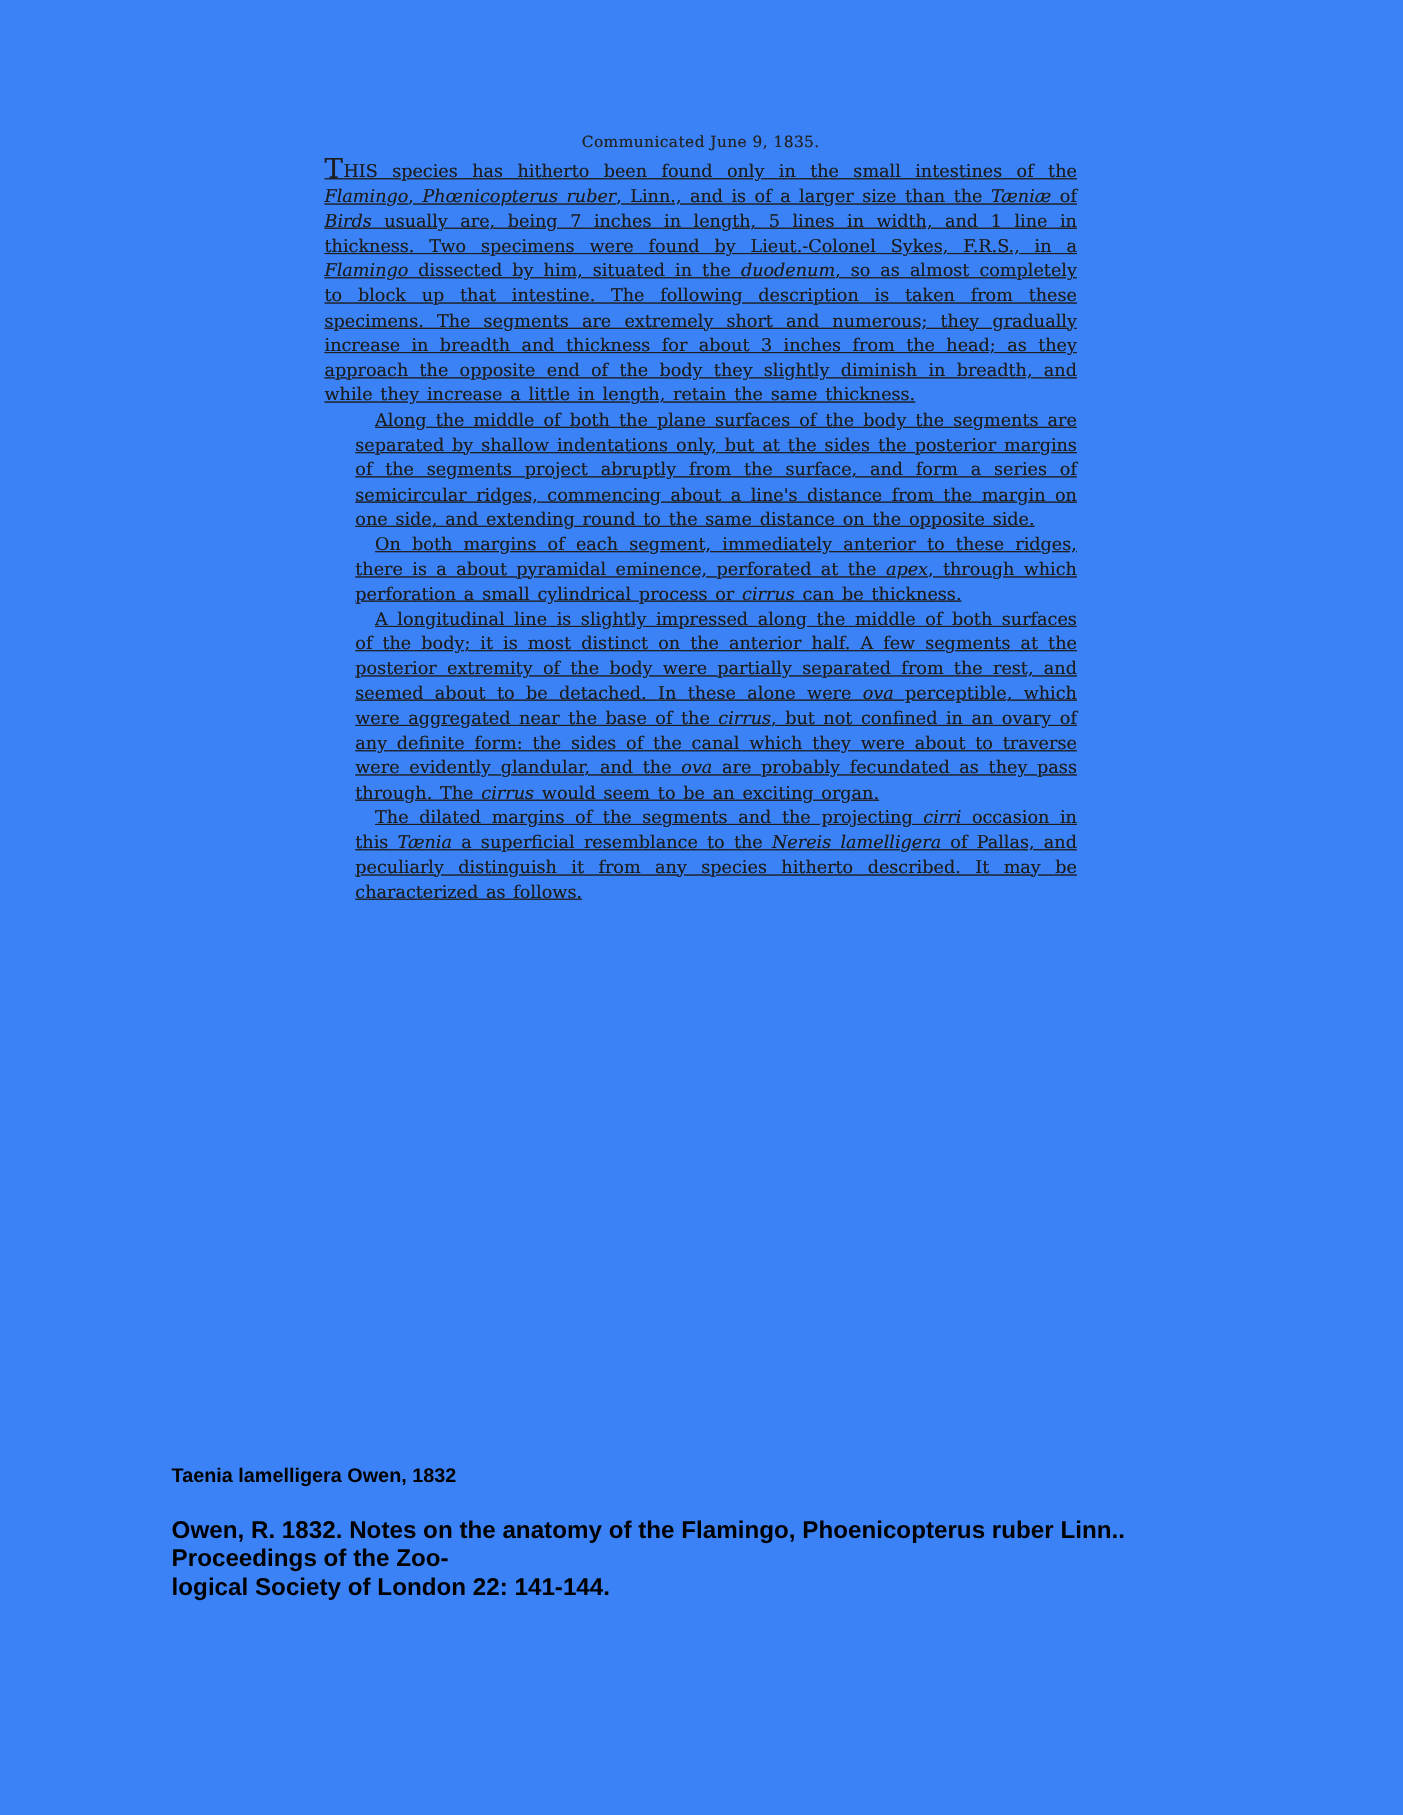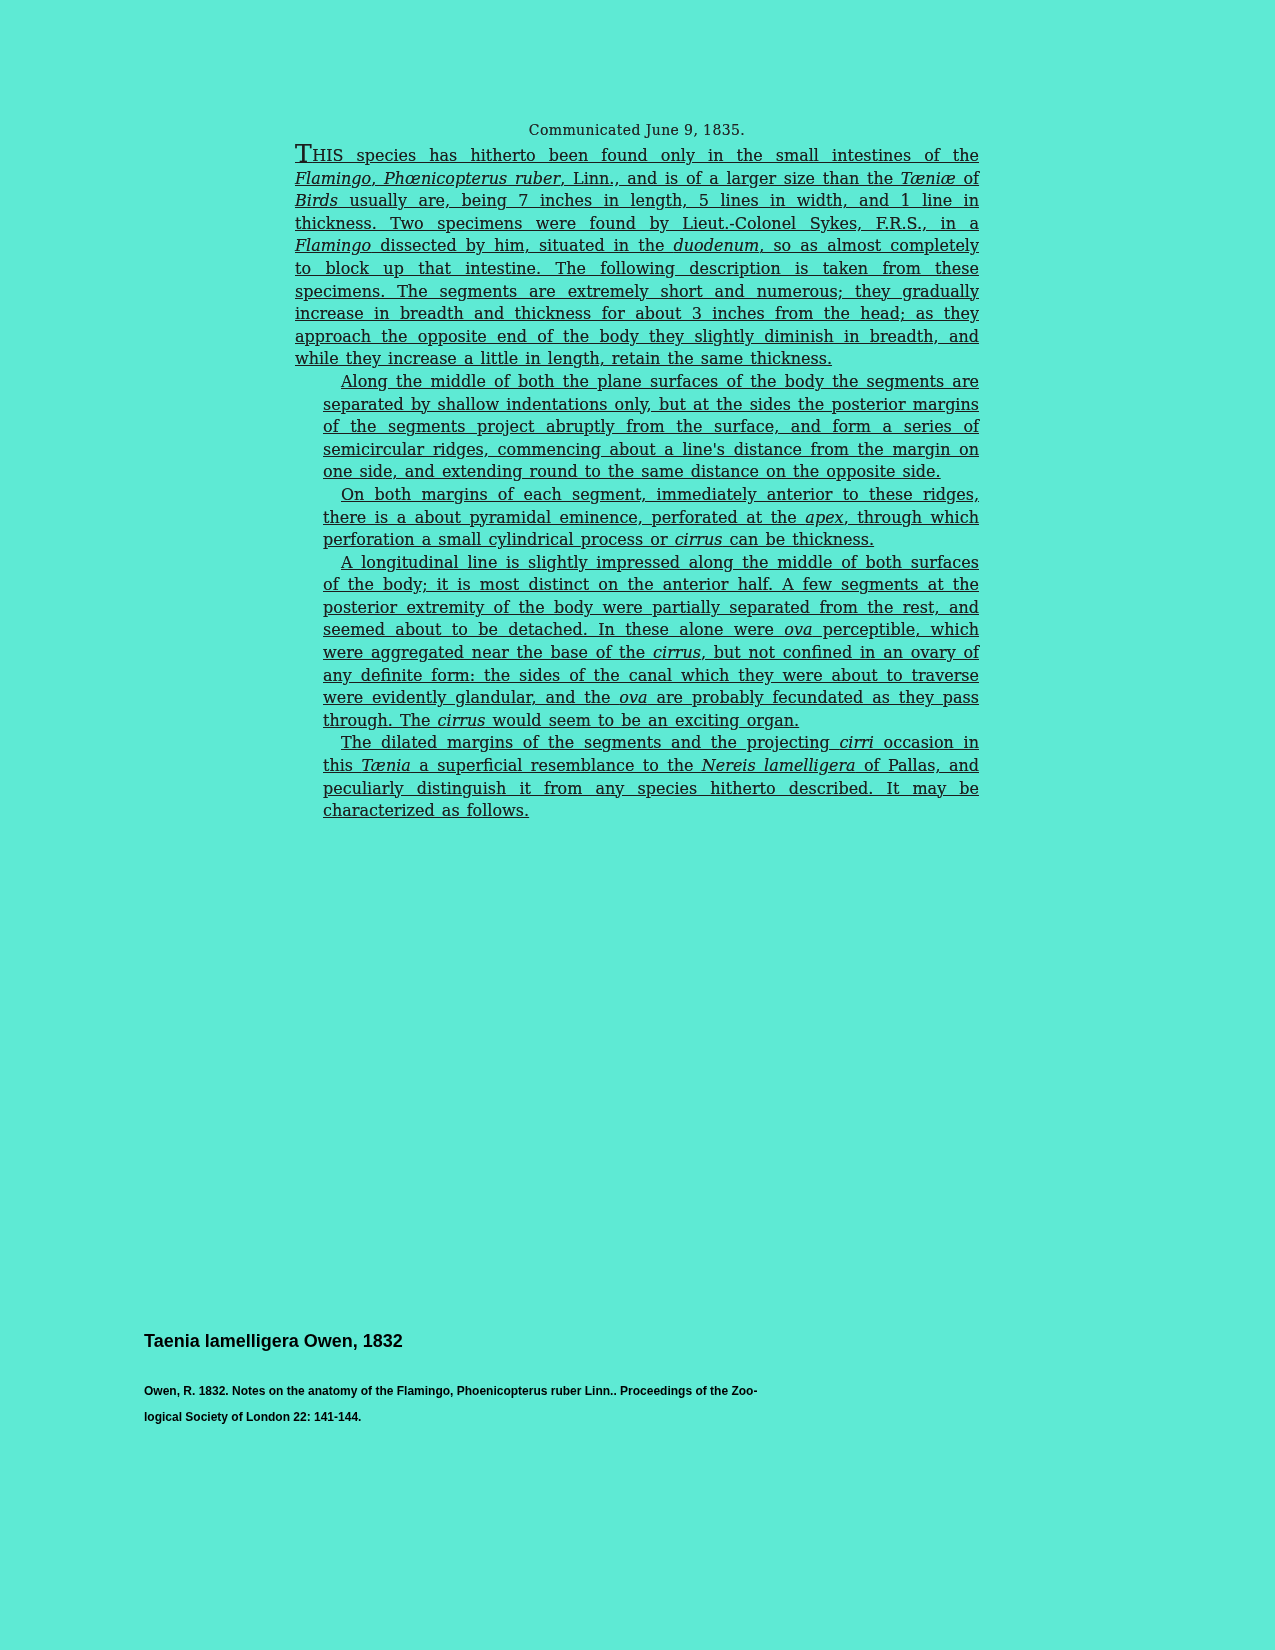--- a/index.html
+++ b/index.html
@@ -8,21 +8,21 @@
     width: 1275px;
     height: 1650px;
     position: relative;
     font-family: "Liberation Sans", sans-serif;
   }
   .page {
     position: absolute;
     inset: 0;
     width: 1275px;
     height: 1650px;
-    background: #5eead4;
+    background: #3b82f6;
     overflow: hidden;
   }
 
   
   .scan-block {
     position: absolute;
     left: 295px;
     top: 122px;
     width: 684px;
     color: #1d1d1d;
@@ -50,34 +50,34 @@
     font-size: 25px;
     line-height: 0;
     position: relative;
     top: 1px;
     letter-spacing: 0.5px;
   }
 
   
   .footer-block {
     position: absolute;
-    left: 144px;
+    left: 156px;
     top: 1330px;
     width: 940px;
     color: #000000;
     font-family: "Liberation Sans", sans-serif;
     font-weight: bold;
   }
   .taxon-title {
     font-size: 18px;
     line-height: 22px;
     margin-bottom: 26px;
   }
   .citation-line {
-    font-size: 12px;
+    font-size: 22px;
     line-height: 26px;
   }
 </style>
 </head>
 <body>
 
 <div class="page">
 
   <div class="scan-block">
     <div class="communicated">Communicated June 9, 1835.</div>

